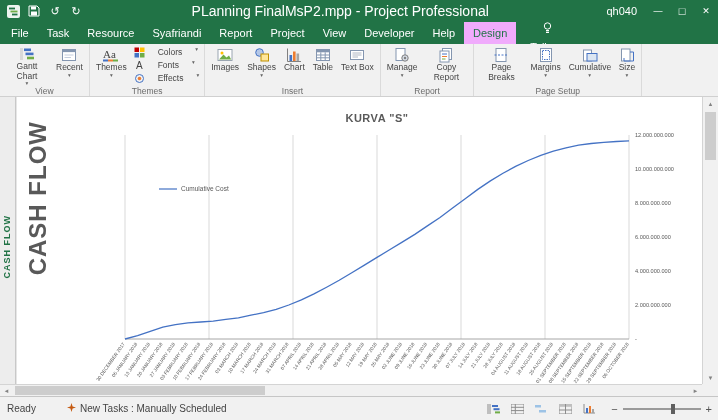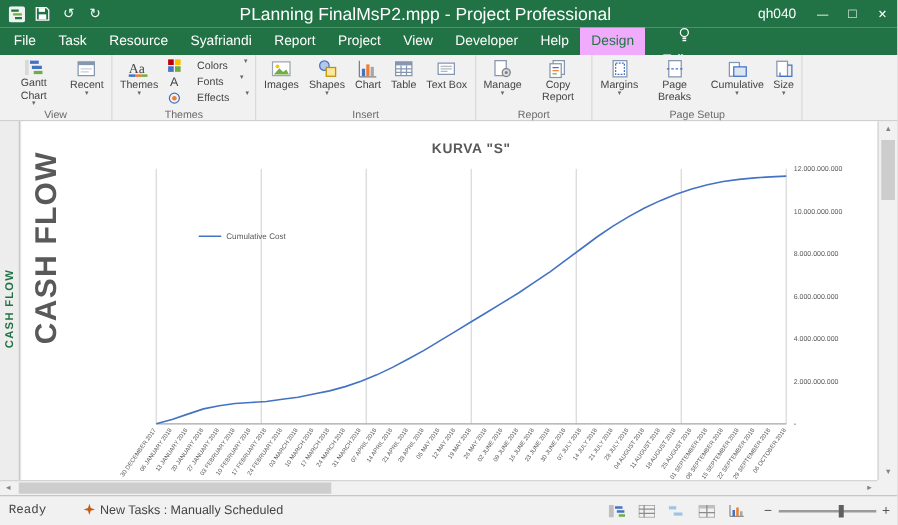--- a/index.html
+++ b/index.html
@@ -55,21 +55,21 @@
   .vthumb{position:absolute;left:2px;right:2px;top:15px;height:48px;background:#cdcdcd;}
   .hscroll{position:absolute;left:0;bottom:24px;right:16px;height:12px;background:#f1f1f1;border-top:1px solid #d4d4d4;box-sizing:border-box;display:flex;align-items:center;}
   .hscroll .sarrow{width:13px;text-align:center;font-size:6px;color:#838383;}
   .hscroll .sarrow.right{margin-left:auto;}
   .hthumb{width:250px;height:9px;background:#cdcdcd;margin-left:2px;}
   .scorner{position:absolute;right:0;bottom:24px;width:16px;height:12px;background:#f1f1f1;}
 
   
   .statusbar{position:absolute;left:0;bottom:0;right:0;height:24px;background:#f1f1f1;border-top:1px solid #c6c6c6;
        display:flex;align-items:center;font-size:10px;color:#444;box-sizing:border-box;}
-  .sb-ready{padding-left:7px;width:60px;font-family:Liberation Mono, monospace;}
+  .sb-ready{padding-left:7px;width:60px;}
   .sb-newtasks{display:flex;align-items:center;gap:4px;}
   .sb-right{margin-left:auto;display:flex;align-items:center;gap:3px;padding-right:6px;}
   .sb-viewbtn{width:19px;height:16px;display:flex;align-items:center;justify-content:center;border:1px solid transparent;}
   .zoom{display:flex;align-items:center;gap:5px;margin-left:8px;}
   .zoom .zsign{font-size:11px;color:#555;}
   .ztrack{position:relative;width:78px;height:2px;background:#9a9a9a;}
   .zthumb{position:absolute;left:62%;top:-4px;width:4px;height:10px;background:#5f5f5f;}
 </style>
 </head>
 <body>
@@ -302,35 +302,35 @@
         </div>
       </div>
       <div class="rgroup-name">Report</div>
     </div>
 
     <div class="rgroup">
       <div class="rgroup-body">
         <div class="rbtn">
           <span class="ricon">
             <svg width="16" height="16" viewBox="0 0 16 16">
+                <rect x="3" y="1.5" width="10" height="13" fill="#ffffff" stroke="#8496b0"></rect>
+                <line x1="1.5" y1="8" x2="14.5" y2="8" stroke="#4472c4" stroke-dasharray="2,1.5"></line>
+              </svg>
+          </span>
+          <span class="rlabel">Page Breaks</span>
+        </div>
+        <div class="rbtn">
+          <span class="ricon">
+            <svg width="16" height="16" viewBox="0 0 16 16">
                 <rect x="2.5" y="1.5" width="11" height="13" fill="#ffffff" stroke="#8496b0"></rect>
                 <rect x="4.5" y="3.5" width="7" height="9" fill="none" stroke="#4472c4" stroke-dasharray="1.5,1"></rect>
               </svg>
           </span>
           <span class="rlabel">Margins</span>
           <span class="dd">▾</span>
-        </div>
-        <div class="rbtn">
-          <span class="ricon">
-            <svg width="16" height="16" viewBox="0 0 16 16">
-                <rect x="3" y="1.5" width="10" height="13" fill="#ffffff" stroke="#8496b0"></rect>
-                <line x1="1.5" y1="8" x2="14.5" y2="8" stroke="#4472c4" stroke-dasharray="2,1.5"></line>
-              </svg>
-          </span>
-          <span class="rlabel">Page Breaks</span>
         </div>
         <div class="rbtn">
           <span class="ricon">
             <svg width="16" height="16" viewBox="0 0 16 16">
                 <rect x="1.5" y="3" width="8" height="11" fill="#ffffff" stroke="#8496b0"></rect>
                 <rect x="5" y="6.5" width="10" height="7.5" fill="#dce6f2" stroke="#4472c4"></rect>
               </svg>
           </span>
           <span class="rlabel">Cumulative</span>
           <span class="dd">▾</span>

